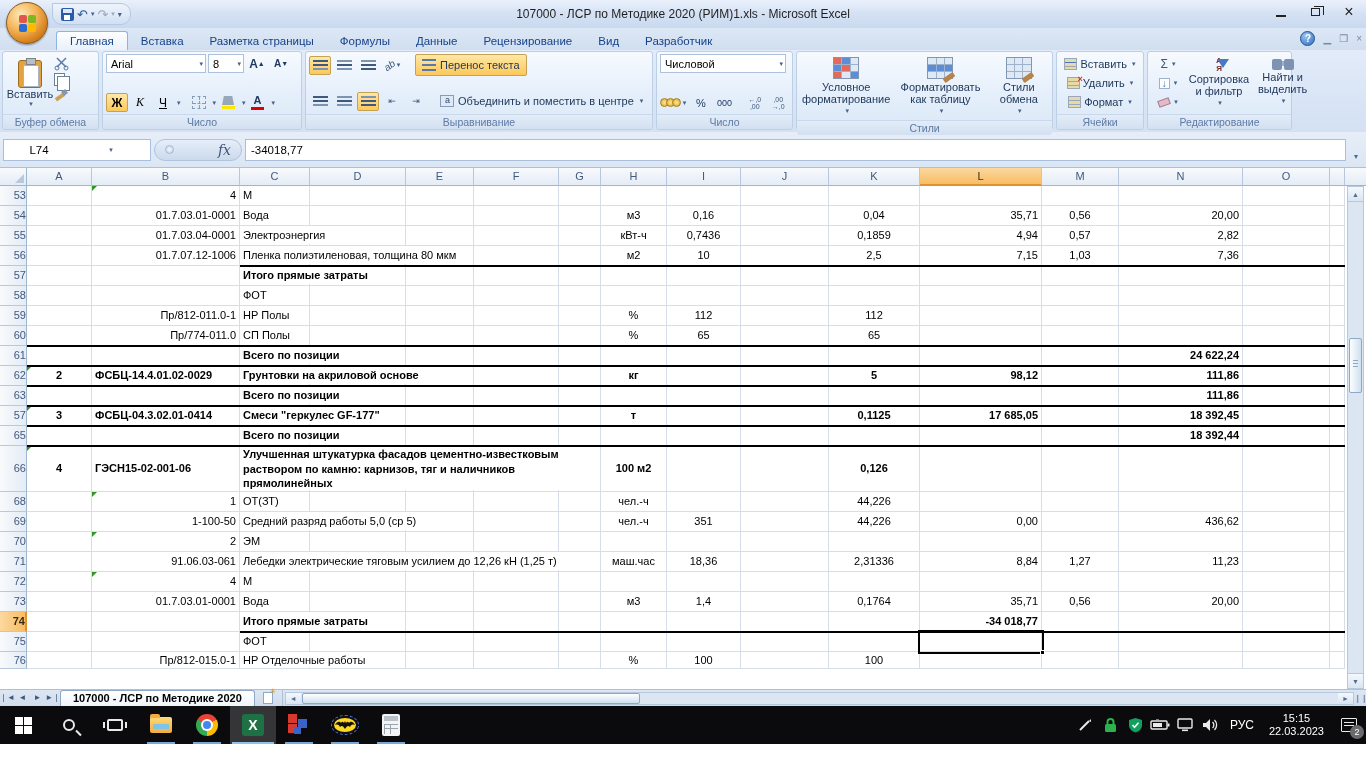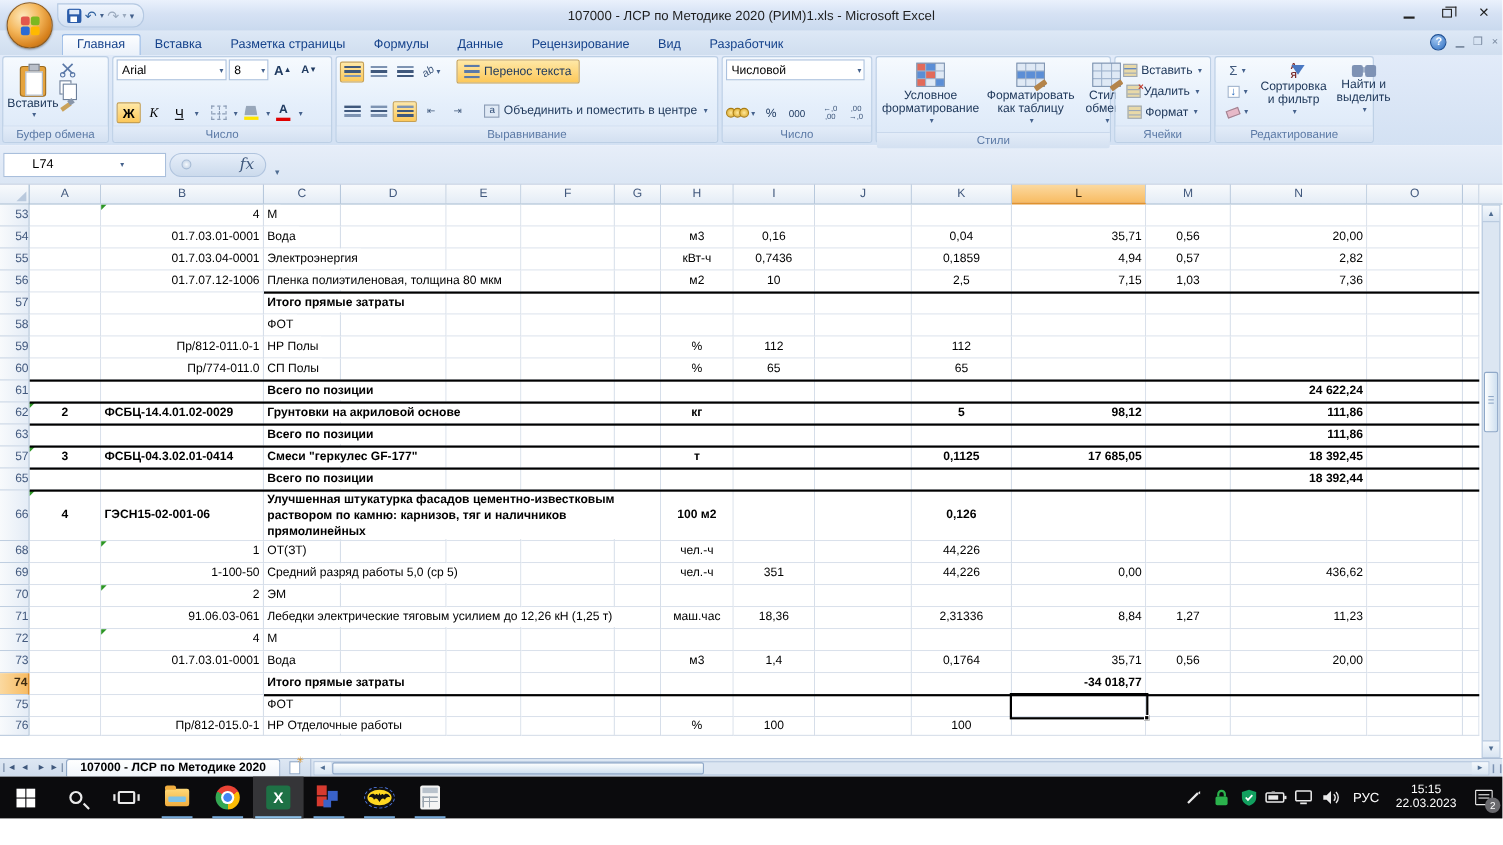--- a/index.html
+++ b/index.html
@@ -87,21 +87,21 @@
   .minimerge { width:14px; height:12px; border:1px solid #8a9cb5; background:#dfe9f5; position:relative; }
   .minimerge:before { content:"a"; position:absolute; left:4px; top:-1px; font-size:9px; color:#2d4a74; }
   .orient { font-size:10px; color:#3f587c; transform:rotate(-35deg); font-style:italic; }
 
   
   .g-num { width:137px; }
   .coin { width:9px; height:9px; border-radius:50%; background:radial-gradient(#ffe79a,#d8a51f); border:1px solid #a97c14; display:inline-block; margin-left:-3px; }
   .decbtn { font-size:7px; line-height:7px; color:#3f587c; flex-direction:column; width:22px; height:19px; }
 
   
-  .g-styles { width:214px; }
+  .g-styles { width:257px; }
   .bigbtn { display:flex; flex-direction:column; align-items:center; justify-content:flex-start; font-size:11px; color:#213a5c; text-align:center; line-height:12px; padding:2px 4px 0; }
   .minigrid { width:26px; height:22px; display:grid; grid-template-columns:repeat(3,1fr); grid-template-rows:repeat(3,1fr); gap:1px; background:#9eb2cc; border:1px solid #8196b2; margin-bottom:2px; }
   .minigrid i { background:#dfe9f5; }
   .minigrid i.r { background:#e26a5a; } .minigrid i.b { background:#5b8ed6; }
   .brush2 { position:relative; }
   .brush2:after { content:""; position:absolute; right:-3px; bottom:-2px; width:12px; height:5px; background:#b4844a; transform:rotate(-35deg); border-radius:1px; }
 
   
   .g-cells { width:88px; }
   .cellrow { display:flex; align-items:center; gap:3px; font-size:11px; color:#213a5c; height:18px; }
@@ -533,20 +533,21 @@
 
   <div class="fbar">
     <div class="namebox">
         <span>L74</span>
         <span class="car">▾</span>
       </div>
     <div class="fxpill">
         <span class="fxdot"></span>
         <span class="fx">fx</span>
       </div>
+    <div class="fval">-34018,77</div>
     <div class="fexp">▾</div>
   </div>
 
   <div class="sheetwrap">
     <div class="colheads" id="colheads">
         <div class="corner"></div>
         <div class="colh" style="width:65px">A</div>
         <div class="colh" style="width:148px">B</div>
         <div class="colh" style="width:70px">C</div>
         <div class="colh" style="width:96px">D</div>

